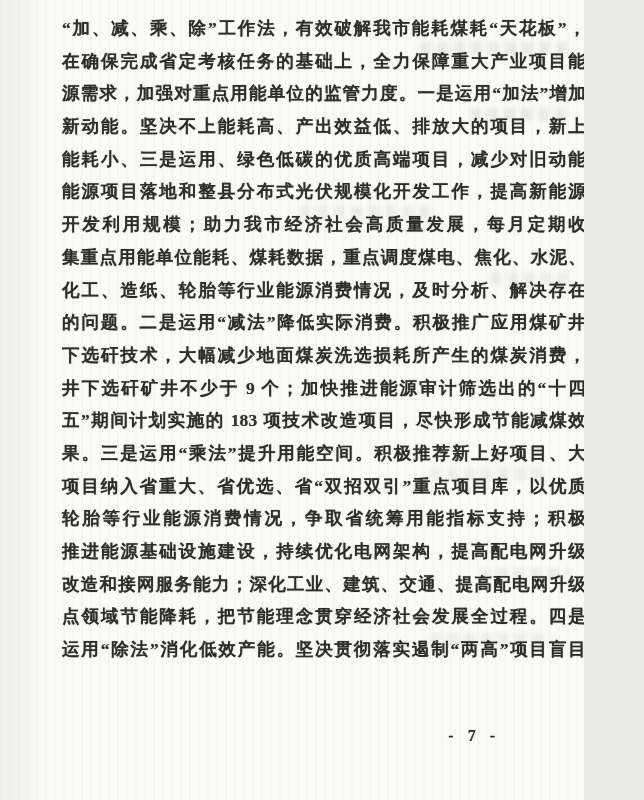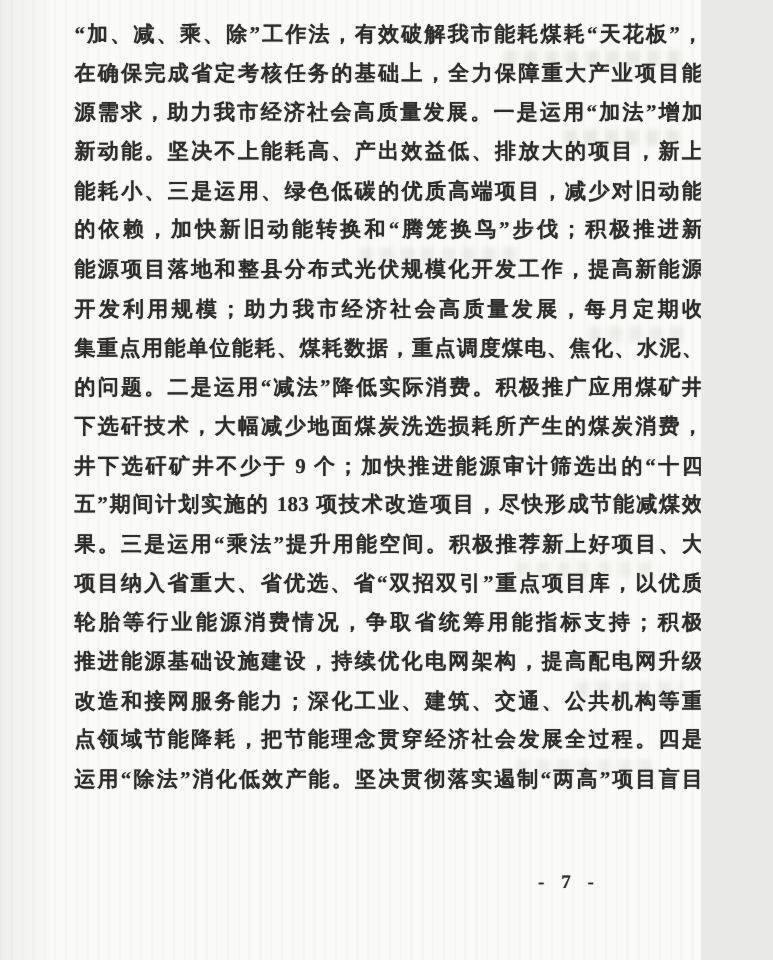--- a/index.html
+++ b/index.html
@@ -100,35 +100,35 @@
   <div class="ghost g2"></div>
   <div class="ghost g3"></div>
   <div class="ghost g4"></div>
   <div class="ghost g5"></div>
   <div class="ghost g6"></div>
   <div class="ghost g7"></div>
 
   <div class="text-block">
       <div class="text-line">“加、减、乘、除”工作法，有效破解我市能耗煤耗“天花板”，</div>
       <div class="text-line">在确保完成省定考核任务的基础上，全力保障重大产业项目能</div>
-      <div class="text-line">源需求，助力我市经济社会高质量发展。一是运用“加法”增加</div>
+      <div class="text-line">源需求，加强对重点用能单位的监管力度。一是运用“加法”增加</div>
       <div class="text-line">新动能。坚决不上能耗高、产出效益低、排放大的项目，新上</div>
       <div class="text-line">能耗小、三是运用、绿色低碳的优质高端项目，减少对旧动能</div>
-      <div class="text-line">的依赖，加快新旧动能转换和“腾笼换鸟”步伐；积极推进新</div>
       <div class="text-line">能源项目落地和整县分布式光伏规模化开发工作，提高新能源</div>
       <div class="text-line">开发利用规模；助力我市经济社会高质量发展，每月定期收</div>
       <div class="text-line">集重点用能单位能耗、煤耗数据，重点调度煤电、焦化、水泥、</div>
+      <div class="text-line">化工、造纸、轮胎等行业能源消费情况，及时分析、解决存在</div>
       <div class="text-line">的问题。二是运用“减法”降低实际消费。积极推广应用煤矿井</div>
       <div class="text-line">下选矸技术，大幅减少地面煤炭洗选损耗所产生的煤炭消费，</div>
       <div class="text-line">井下选矸矿井不少于 9 个；加快推进能源审计筛选出的“十四</div>
       <div class="text-line">五”期间计划实施的 183 项技术改造项目，尽快形成节能减煤效</div>
       <div class="text-line">果。三是运用“乘法”提升用能空间。积极推荐新上好项目、大</div>
       <div class="text-line">项目纳入省重大、省优选、省“双招双引”重点项目库，以优质</div>
       <div class="text-line">轮胎等行业能源消费情况，争取省统筹用能指标支持；积极</div>
       <div class="text-line">推进能源基础设施建设，持续优化电网架构，提高配电网升级</div>
-      <div class="text-line">改造和接网服务能力；深化工业、建筑、交通、公共机构等重</div>
+      <div class="text-line">改造和接网服务能力；深化工业、建筑、交通、提高配电网升级</div>
       <div class="text-line">点领域节能降耗，把节能理念贯穿经济社会发展全过程。四是</div>
       <div class="text-line">运用“除法”消化低效产能。坚决贯彻落实遏制“两高”项目盲目</div>
     </div>
 
   <div class="page-number">- 7 -</div>
 
 </div>
 
 </body></html>

